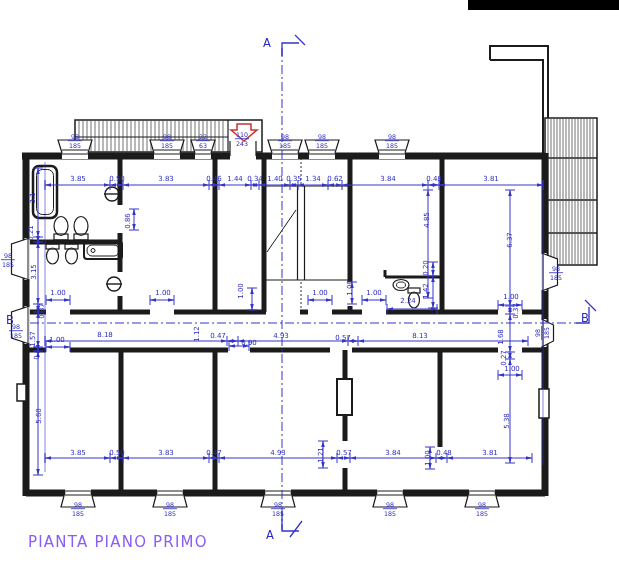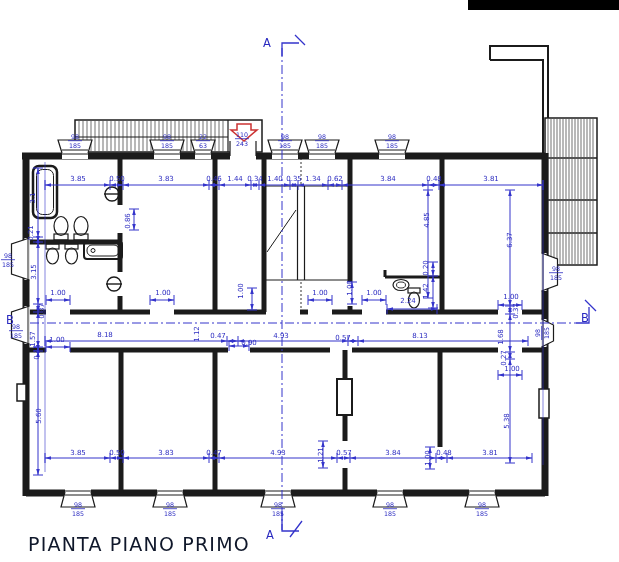--- a/index.html
+++ b/index.html
@@ -3,22 +3,22 @@
 <meta charset="utf-8">
 <style>
   html,body{margin:0;padding:0;background:#fff;}
   #stage{position:relative;width:619px;height:562px;background:#ffffff;overflow:hidden;
          font-family:"DejaVu Sans",sans-serif;}
   #plan{position:absolute;left:0;top:0;}
   #plan text{font-family:"DejaVu Sans",sans-serif;}
   .dim{font-size:7px;}
   .win{font-size:6.3px;}
   .marker{font-size:11.5px;}
-  #title{position:absolute;left:28px;top:533px;font-size:19px;letter-spacing:1.2px;
-         color:#0f172a;white-space:nowrap;}
+  #title{position:absolute;left:28px;top:533px;font-size:15px;letter-spacing:1.2px;
+         color:#8b5cf6;white-space:nowrap;}
   #topbar{position:absolute;right:0;top:0;width:151px;height:10px;background:#000;}
 </style>
 </head>
 <body>
 
 <div id="stage">
   <svg id="plan" width="619" height="562" viewBox="0 0 619 562">
 
     <g>
       <rect x="75" y="120" width="187" height="32" fill="#fff" stroke="#1b1b1b" stroke-width="1.5"></rect>

